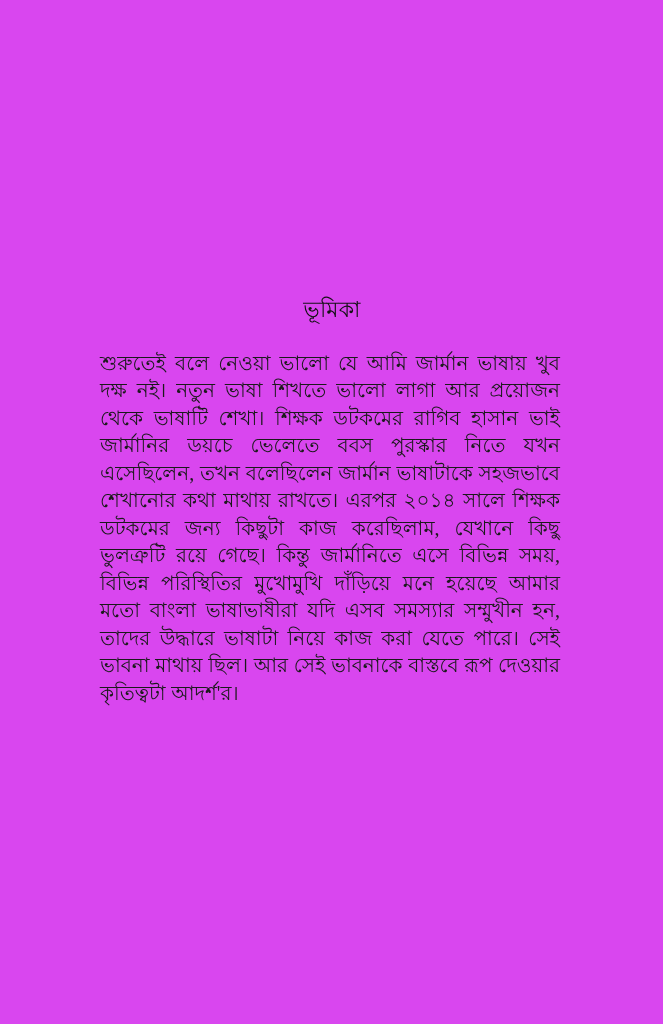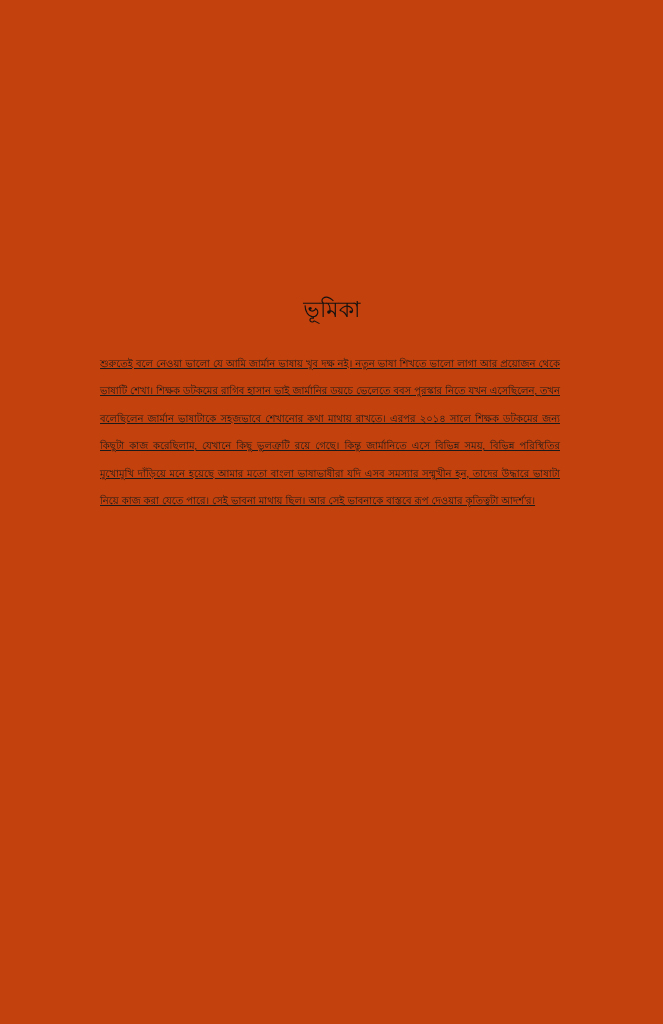--- a/index.html
+++ b/index.html
@@ -7,21 +7,21 @@
     margin: 0;
     padding: 0;
     background: #ffffff;
   }
 
   .page {
     position: relative;
     width: 663px;
     height: 1024px;
     margin: 0 auto;
-    background: #c2410c;
+    background: #d946ef;
     overflow: hidden;
     box-sizing: border-box;
     font-family: "Liberation Serif", "DejaVu Serif", serif;
     color: #1a1a1a;
     -webkit-font-smoothing: antialiased;
   }
 
   
   .page-body {
     position: absolute;
@@ -35,28 +35,27 @@
     font-size: 22px;
     line-height: 1.25;
     font-weight: 400;
     margin: 0 0 26px 0;
     letter-spacing: 0.2px;
     color: #111111;
   }
 
   .prose p {
     margin: 0 4px 18px 0;
-    font-size: 10px;
+    font-size: 20px;
     line-height: 27.5px;
     text-align: justify;
     text-justify: inter-word;
     word-spacing: 0.5px;
     color: #1a1a1a;
     hyphens: none;
-    text-decoration: underline;
   }
 
   .prose p:last-child {
     margin-bottom: 0;
   }
 
   
 </style>
 </head>
 <body>

